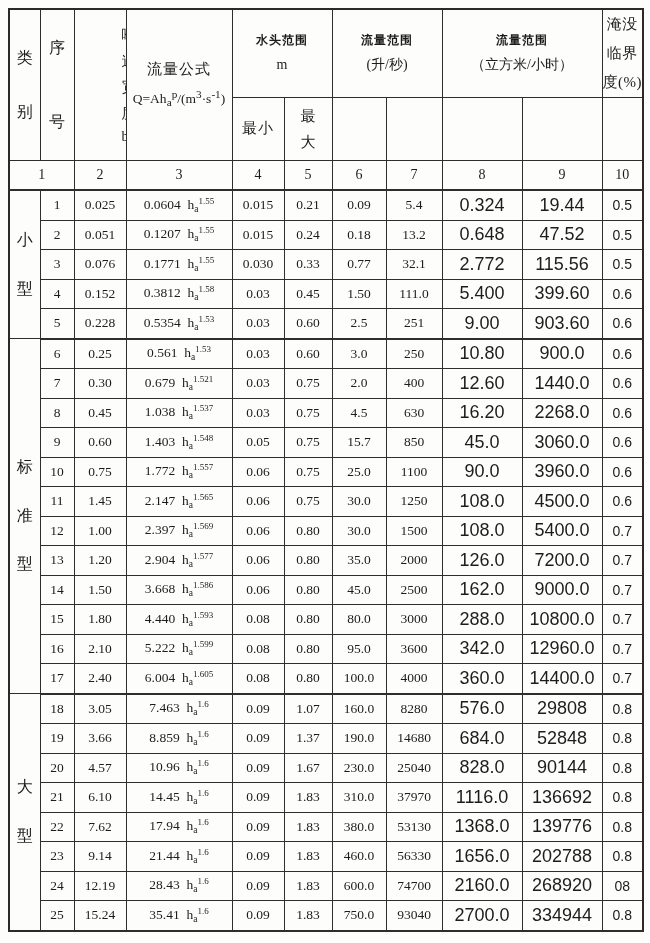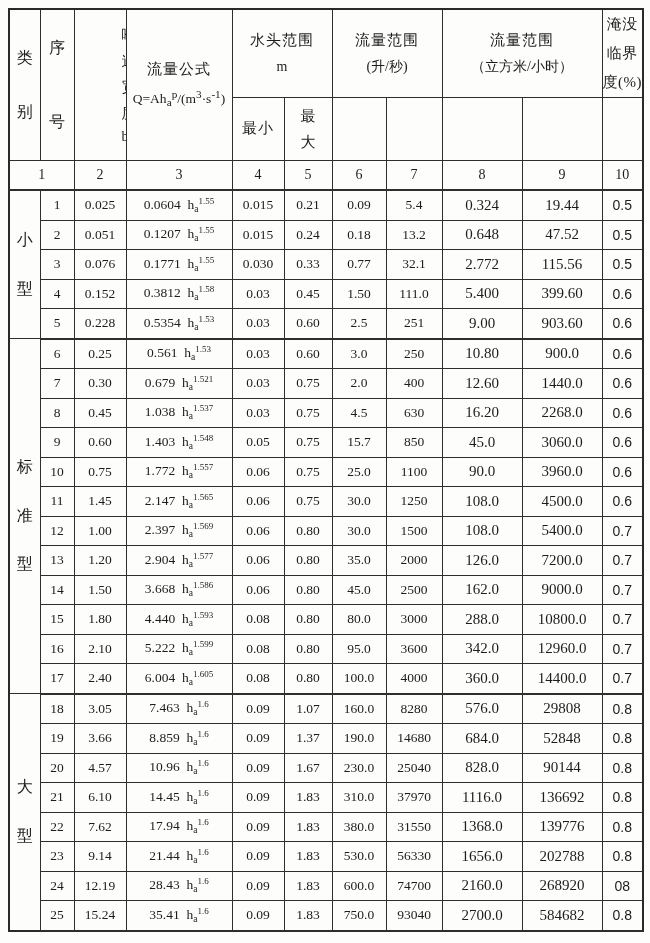--- a/index.html
+++ b/index.html
@@ -45,32 +45,32 @@
   .cjk{font-size:15px;letter-spacing:1px;}
   .vstack{display:flex;flex-direction:column;align-items:center;justify-content:center;}
   .vstack span{display:block;font-size:16px;}
   td.hd-cat .vstack{gap:36px;}
   td.hd-no .vstack{gap:56px;}
   td.hd-throat div{font-size:15px;line-height:26px;padding-left:47px;}
   td.hd-throat .unit{font-size:14px;line-height:22px;margin-top:0;font-family:Liberation Serif, serif;letter-spacing:0;}
   td.hd-formula{text-align:left;padding-left:9px;vertical-align:middle;font-family:Liberation Serif, serif;}
   td.hd-formula .t{font-size:15px;letter-spacing:1px;margin-bottom:10px;}
   td.hd-formula .f{font-size:13.5px;letter-spacing:0;}
-  td.hd2line .l1{font-size:15px;letter-spacing:1px;margin-bottom:9px;}
+  td.hd2line .l1{font-size:12px;letter-spacing:1px;margin-bottom:9px;font-weight:bold;}
   td.hd2line .l2{font-size:14px;letter-spacing:0;}
   td.hd-subm div{font-size:15px;line-height:29px;letter-spacing:0.5px;}
   td.hd-min{font-size:15px;letter-spacing:1px;}
   td.hd-max div{font-size:15px;line-height:26px;}
 
   
   tr.drow td{height:28.5px;font-size:13.5px;}
   tr.drow td.c-f{white-space:pre;font-size:13.5px;}
   tr.drow td.c-f sub{font-size:9.5px;}
   tr.drow td.c-f sup{font-size:9px;letter-spacing:0;}
-  tr.drow td.c-m3{font-family:Liberation Serif, serif;font-size:15px;}
+  tr.drow td.c-m3{font-family:Liberation Sans, sans-serif;font-size:18px;}
   tr.drow td.c-sub{font-family:"Liberation Sans","DejaVu Sans",sans-serif;font-size:14px;}
   td.group-cell .vstack{gap:30px;}
   td.group-cell span{font-size:16px;}
   tr.group-end td{border-bottom-width:2px;}
   thead tr.idx td{border-bottom-width:2px;}
   sub{vertical-align:-3px;}
   sup{vertical-align:5px;}
 </style>
 </head>
 <body>
@@ -428,32 +428,32 @@
           <td class="c-m3">136692</td>
           <td class="c-sub">0.8</td>
         </tr>
         <tr class="drow">
           <td>22</td>
           <td>7.62</td>
           <td class="c-f">17.94  h<sub>a</sub><sup>1.6</sup></td>
           <td>0.09</td>
           <td>1.83</td>
           <td>380.0</td>
-          <td>31550</td>
+          <td>53130</td>
           <td class="c-m3">1368.0</td>
           <td class="c-m3">139776</td>
           <td class="c-sub">0.8</td>
         </tr>
         <tr class="drow">
           <td>23</td>
           <td>9.14</td>
           <td class="c-f">21.44  h<sub>a</sub><sup>1.6</sup></td>
           <td>0.09</td>
           <td>1.83</td>
-          <td>530.0</td>
+          <td>460.0</td>
           <td>56330</td>
           <td class="c-m3">1656.0</td>
           <td class="c-m3">202788</td>
           <td class="c-sub">0.8</td>
         </tr>
         <tr class="drow">
           <td>24</td>
           <td>12.19</td>
           <td class="c-f">28.43  h<sub>a</sub><sup>1.6</sup></td>
           <td>0.09</td>
@@ -466,18 +466,18 @@
         </tr>
         <tr class="drow group-end">
           <td>25</td>
           <td>15.24</td>
           <td class="c-f">35.41  h<sub>a</sub><sup>1.6</sup></td>
           <td>0.09</td>
           <td>1.83</td>
           <td>750.0</td>
           <td>93040</td>
           <td class="c-m3">2700.0</td>
-          <td class="c-m3">584682</td>
+          <td class="c-m3">334944</td>
           <td class="c-sub">0.8</td>
         </tr>
       </tbody>
   </table>
 </div>
 
 </body></html>

